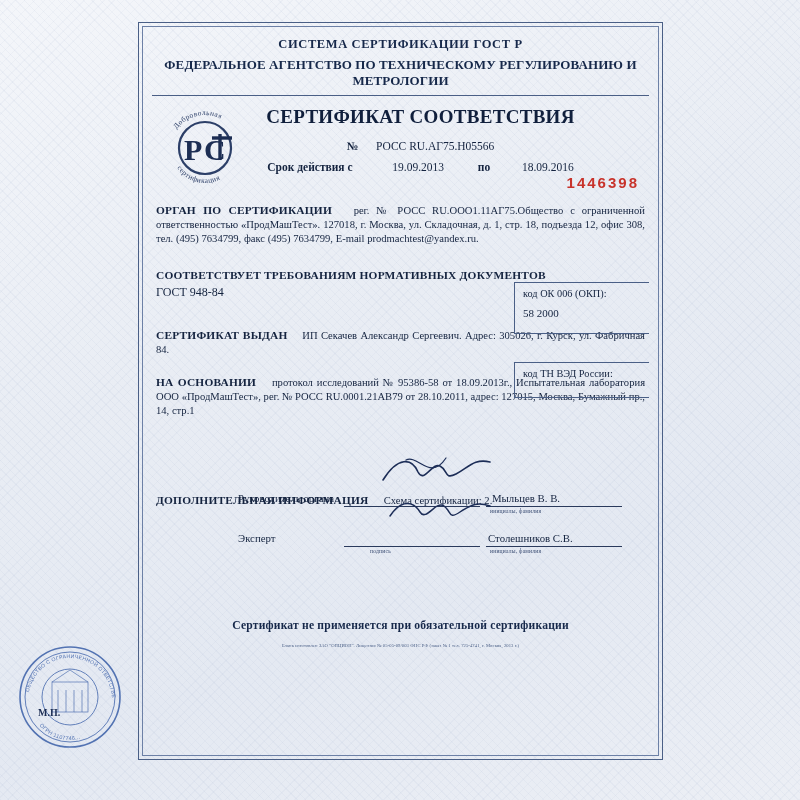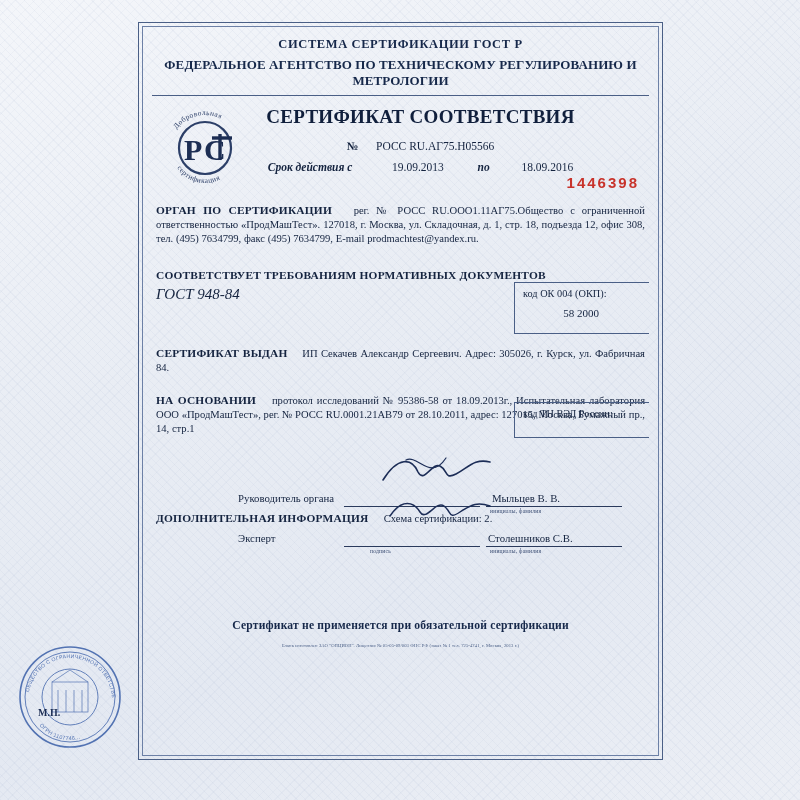--- a/index.html
+++ b/index.html
@@ -90,21 +90,21 @@
     margin-top: 12px;
     padding-left: 40px;
   }
   .numline .lab { font-weight: bold; }
   .valid {
     text-align: center;
     font-size: 11.5px;
     margin-top: 9px;
     padding-left: 40px;
   }
-  .valid .lab { font-weight: bold; font-style: italic; }
+  .valid .lab { font-weight: bold; }
   .valid .gap1 { display:inline-block; width: 34px; }
   .valid .gap2 { display:inline-block; width: 28px; }
   .valid .gap3 { display:inline-block; width: 26px; }
 
   .blanknum {
     position: absolute;
     right: 24px;
     top: 152px;
     font-family: "Liberation Sans", sans-serif;
     font-size: 15px;
@@ -121,59 +121,57 @@
   }
   .sect .lab {
     font-weight: bold;
     font-size: 11.4px;
     letter-spacing: 0.2px;
   }
   .s-organ { margin-top: 30px; }
   .s-prod { margin-top: 19px; width: 330px; text-align: left; }
   .s-conf { margin-top: 22px; }
   .s-manuf { margin-top: 58px; }
-  .s-issued { margin-top: 41px; }
+  .s-issued { margin-top: 27px; }
   .s-basis { margin-top: 18px; }
   .s-extra { margin-top: 75px; }
 
   .okp-box {
     position: absolute;
     right: 14px;
     top: 260px;
     width: 135px;
     border-left: 1px solid #4a5f86;
     border-top: 1px solid #4a5f86;
     border-bottom: 1px solid #4a5f86;
     height: 52px;
     box-sizing: border-box;
     font-size: 10.3px;
     padding: 5px 0 0 8px;
   }
   .okp-box .val {
-    text-align: center;
     margin-top: 8px;
     padding-right: 10px;
     font-size: 11px;
   }
   .tnved-box {
     position: absolute;
     right: 14px;
     top: 340px;
     width: 135px;
     border-left: 1px solid #4a5f86;
     border-top: 1px solid #4a5f86;
     border-bottom: 1px solid #4a5f86;
     height: 36px;
     box-sizing: border-box;
     font-size: 10.3px;
     padding: 5px 0 0 8px;
-    margin-top: 40px;
-  }
-
-  .conf-line2 { margin-top: 2px; font-size: 15px; font-style: italic; }
+  }
+
+  .conf-line2 { margin-top: 2px; font-size: 12px; }
 
   
   .sig-area {
     position: absolute;
     left: 0;
     right: 0;
     bottom: 42px;
     height: 120px;
   }
   .sig-row {
@@ -315,21 +313,21 @@
     <div class="blanknum">1446398</div>
 
     <div class="sect s-organ">
       <span class="lab">ОРГАН ПО СЕРТИФИКАЦИИ</span>
       <span style="display:inline-block;width:8px"></span>
       <span>рег. № РОСС RU.ООО1.11АГ75.Общество с ограниченной ответственностью «ПродМашТест». 127018, г. Москва, ул. Складочная, д. 1, стр. 18, подъезда 12, офис 308, тел. (495) 7634799, факс (495) 7634799, E-mail prodmachtest@yandex.ru.</span>
     </div>
 
 
     <div class="okp-box">
-      <span>код ОК 004 (ОКП):</span>
+      <span>код ОК 006 (ОКП):</span>
       <div class="val">58 2000</div>
     </div>
 
     <div class="sect s-conf">
       <span class="lab">СООТВЕТСТВУЕТ ТРЕБОВАНИЯМ НОРМАТИВНЫХ ДОКУМЕНТОВ</span>
       <div class="conf-line2">ГОСТ 948-84</div>
     </div>
 
     <div class="tnved-box">
       <span>код ТН ВЭД России:</span>

